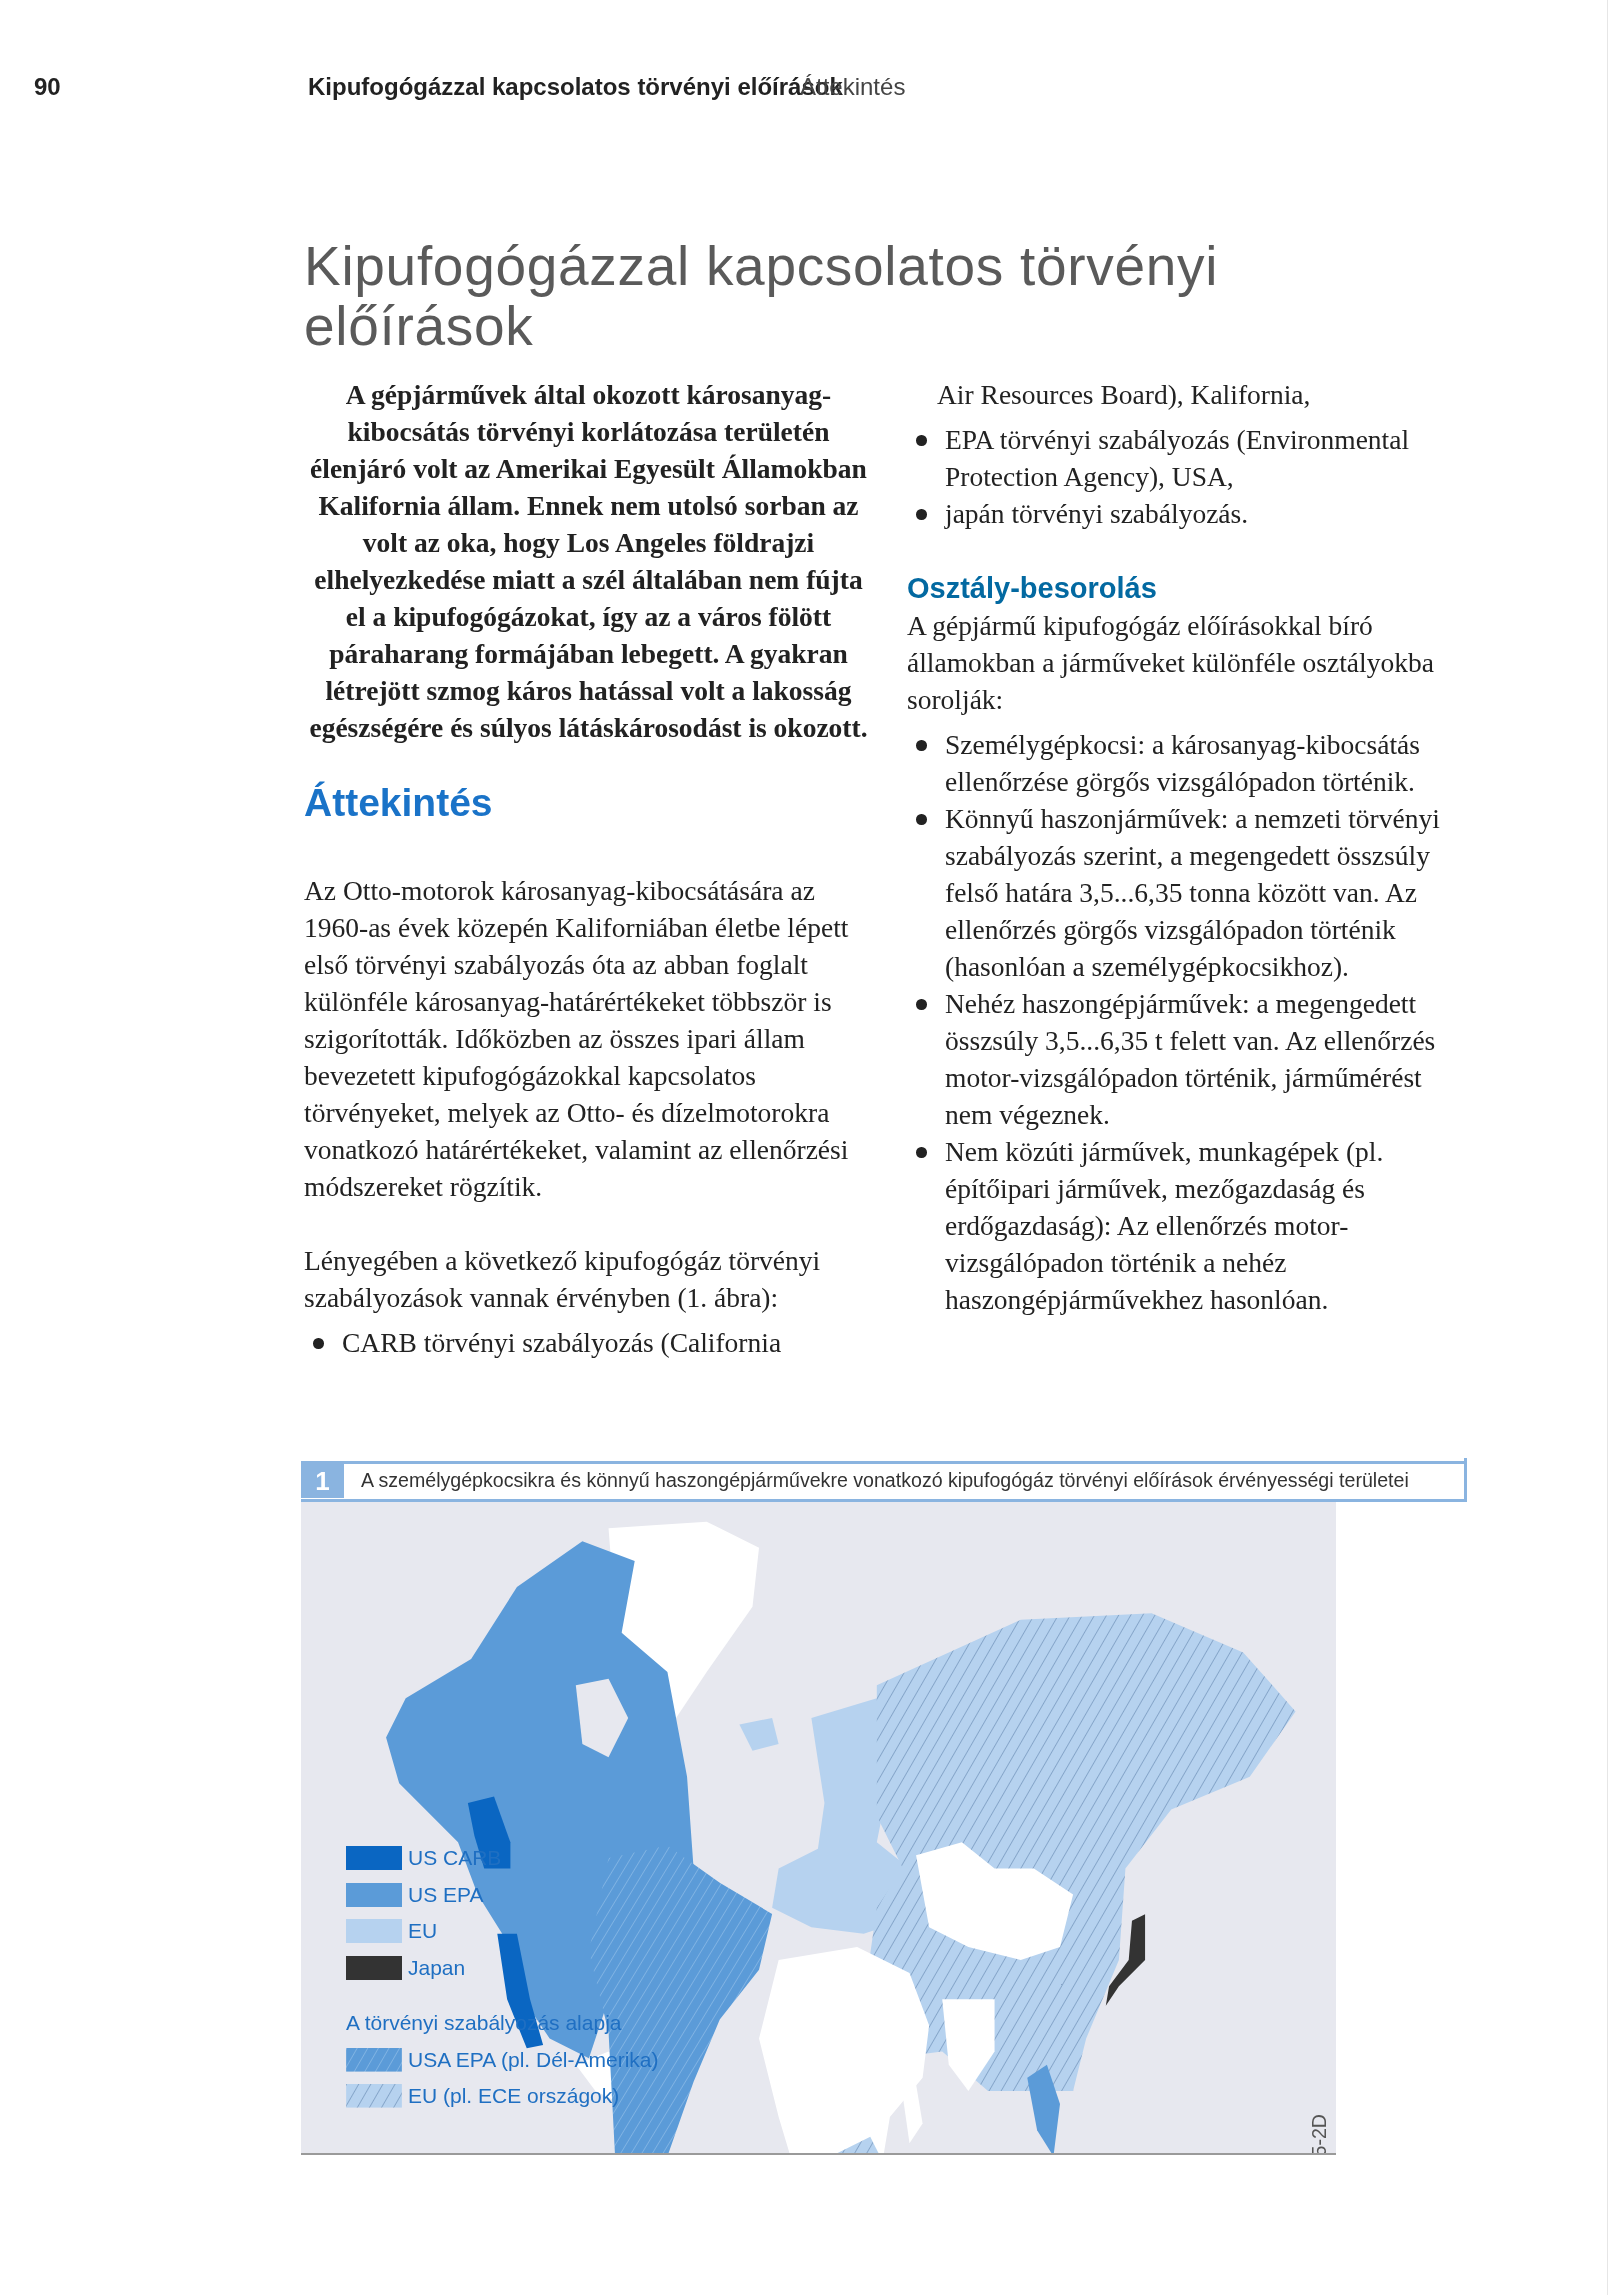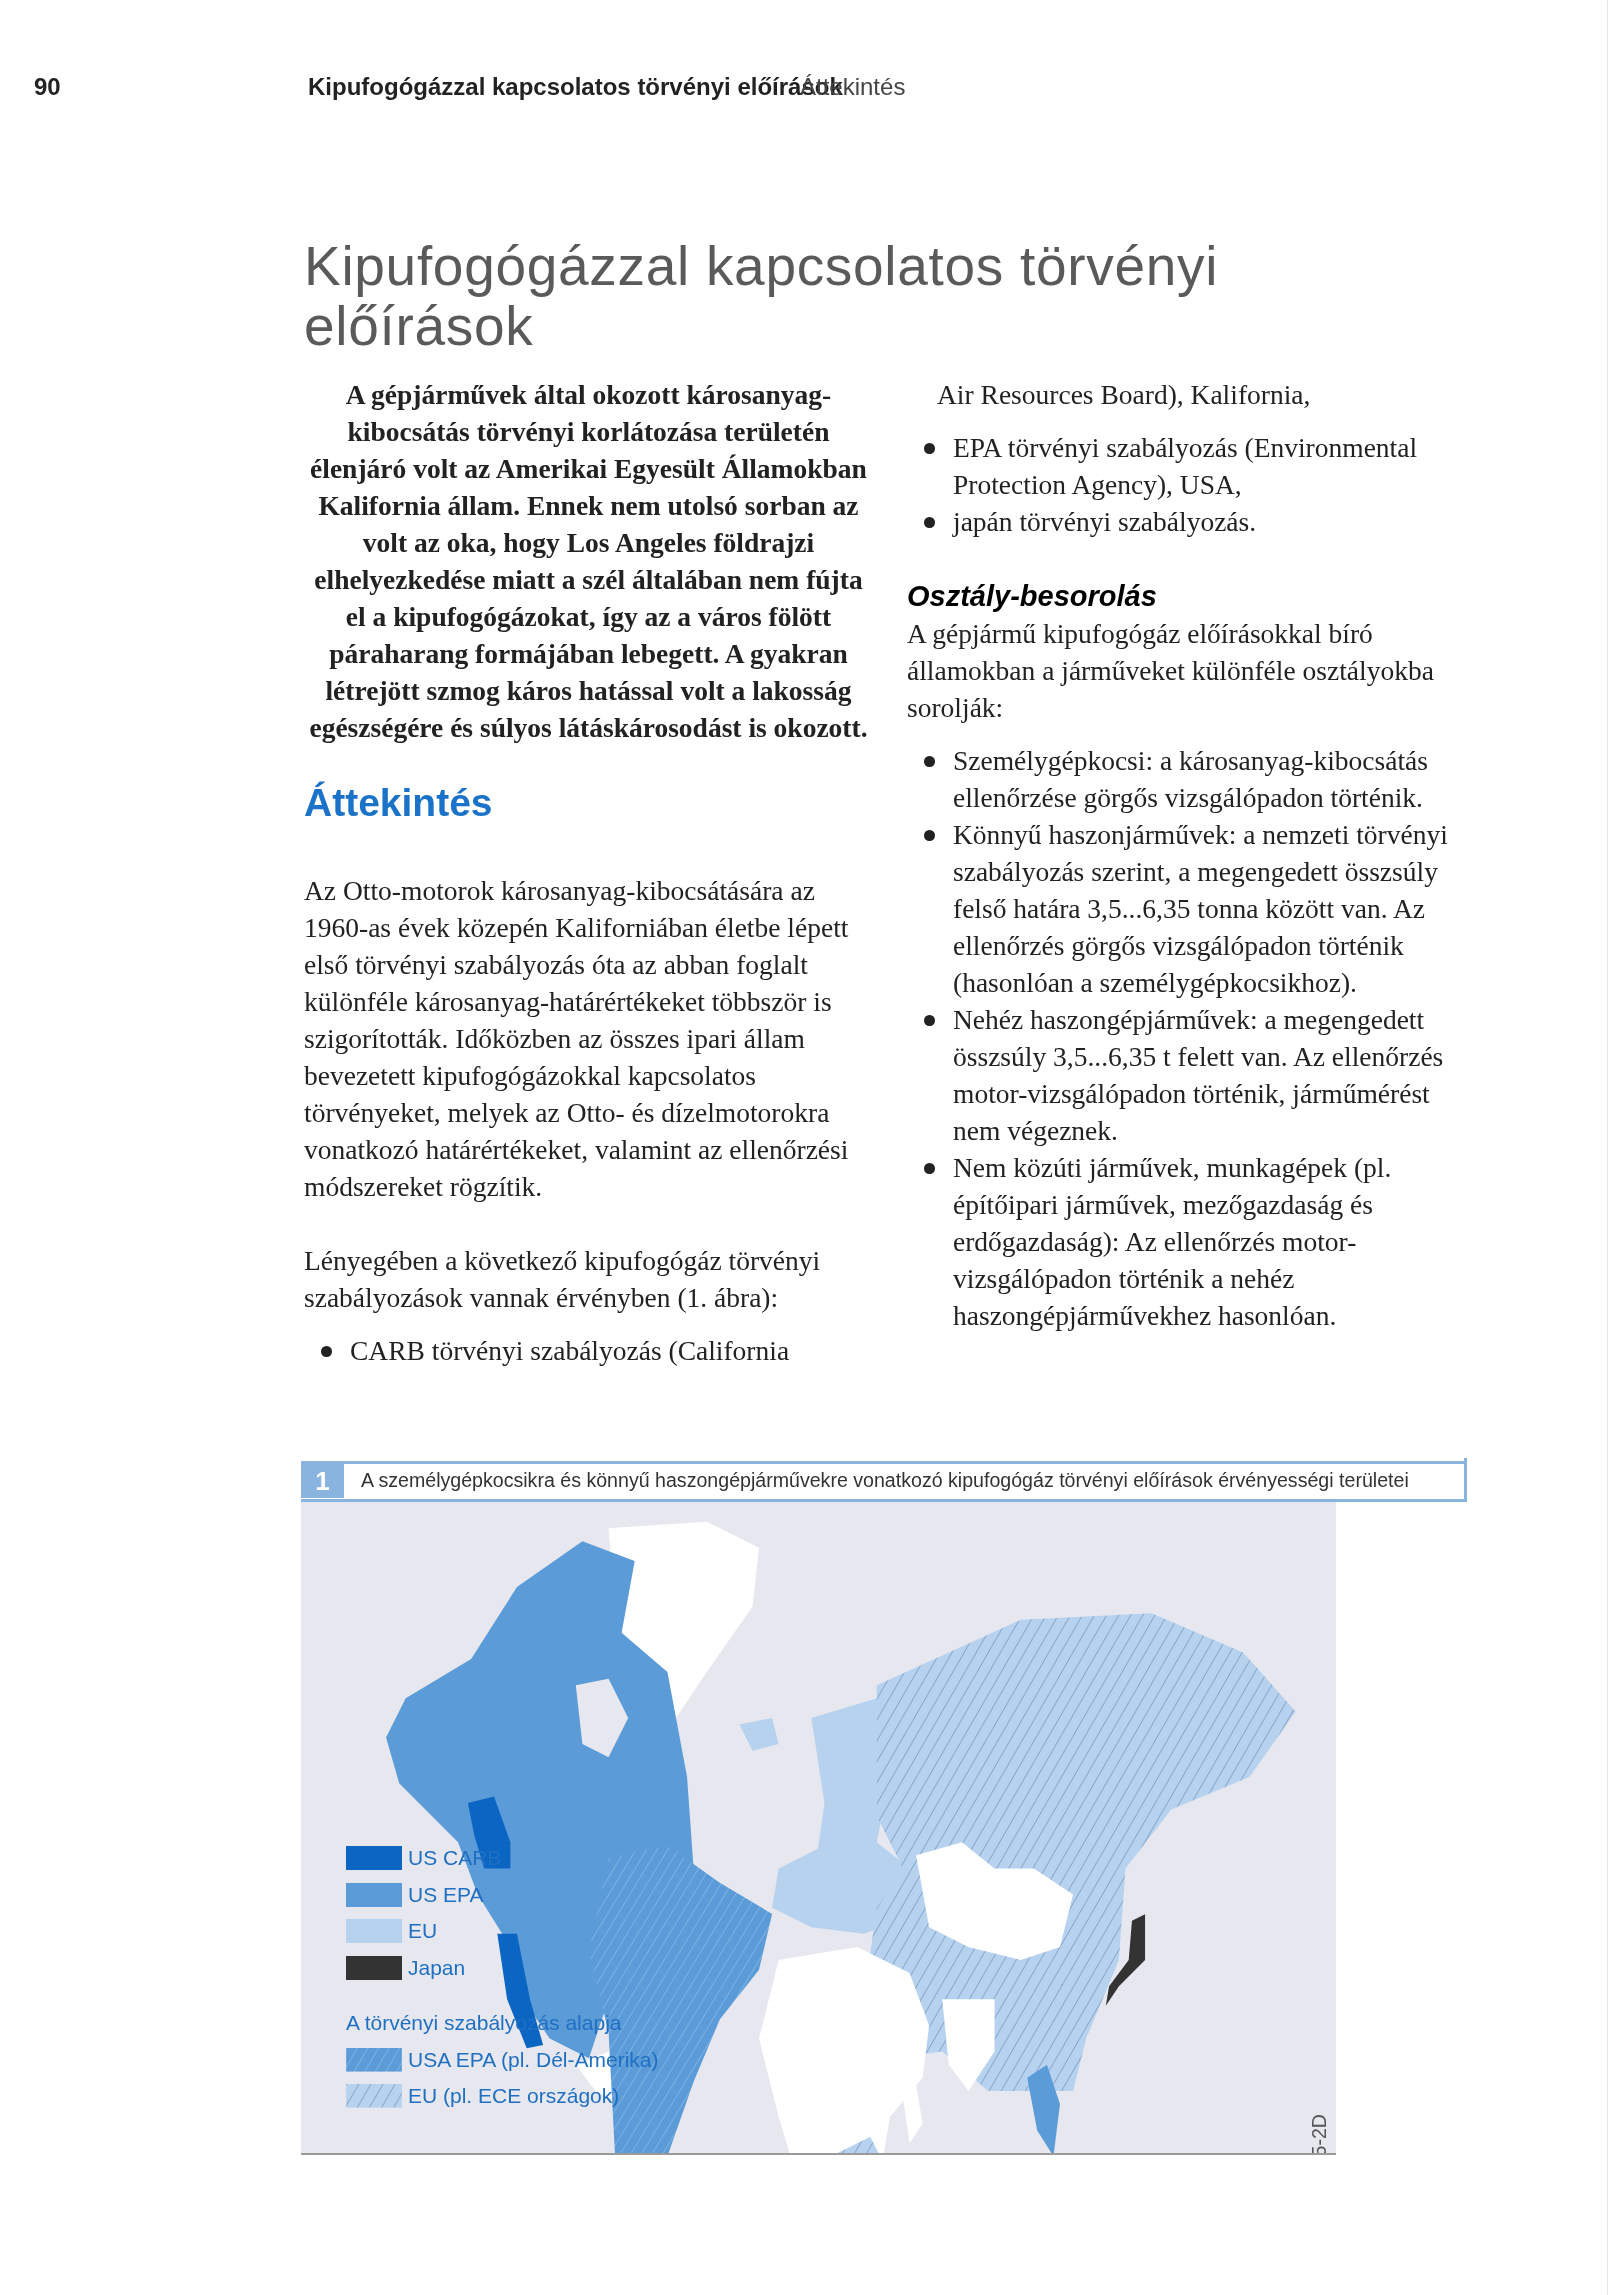--- a/index.html
+++ b/index.html
@@ -10,24 +10,24 @@
   .runhead .sub { position: absolute; left: 800px; top: 0; color: #444; }
   .page-edge { position: absolute; left: 1607px; top: 0; width: 1.3px; height: 2295px; background: #e6e6e6; }
 
   .title { position: absolute; left: 304px; top: 236px; width: 1047px; font-family: "Liberation Sans", sans-serif; font-weight: normal; font-size: 55px; line-height: 60px; color: #5a5a5a; letter-spacing: 0.7px; margin: 0; }
 
   .col { position: absolute; font-family: "Liberation Serif", serif; font-size: 27.5px; line-height: 37px; color: #222; }
   .col-left { left: 304px; top: 376px; width: 569px; }
   .col-right { left: 907px; top: 376px; width: 576px; }
   .lead { font-weight: bold; margin: 0 0 34px 0; text-align: center; }
   .h2 { font-family: "Liberation Sans", sans-serif; font-weight: bold; color: #1a73c8; font-size: 39px; line-height: 46px; margin: 0 0 46px 0; }
-  .h3 { font-family: "Liberation Sans", sans-serif; font-weight: bold; color: #000000; font-size: 29px; line-height: 37px; margin: 38px 0 0 0; font-style: italic; }
+  .h3 { font-family: "Liberation Sans", sans-serif; font-weight: bold; color: #0369a1; font-size: 29px; line-height: 37px; margin: 38px 0 0 0; }
   p { margin: 0; }
   .para { margin-bottom: 37px; margin-top: 32px; }
-  ul { list-style: none; margin: 16px; padding: 0; }
+  ul { list-style: none; margin: 8px; padding: 0; }
   li { position: relative; padding-left: 30px; }
   li .dot { position: absolute; left: 1.3px; top: 14.4px; width: 10.5px; height: 10.5px; border-radius: 50%; background: #222; }
   .cont { padding-left: 30px; }
 
   .figure { position: absolute; left: 301px; top: 1461px; width: 1166px; height: 694px; }
   .fig-head { position: absolute; left: 0; top: 0; width: 1166px; height: 41px; border-top: 3.3px solid #8ab4e0; border-bottom: 3.3px solid #8ab4e0; box-sizing: border-box; background: #fff; }
   .fig-num { position: absolute; left: 0; top: 0; width: 43px; height: 34px; background: #8ab4e0; color: #fff; font-family: "Liberation Sans", sans-serif; font-weight: bold; font-size: 26px; text-align: center; line-height: 34px; }
   .fig-cap { position: absolute; left: 60px; top: 5.2px; font-family: "Liberation Sans", sans-serif; font-size: 19.6px; color: #333; white-space: nowrap; }
   .fig-right { position: absolute; right: 0; top: -3.3px; width: 2.6px; height: 41px; background: #8ab4e0; }
   .map { position: absolute; left: 0; top: 41px; width: 1035px; height: 653px; background: #e7e8ef; border-bottom: 2px solid #9a9a9a; box-sizing: border-box; overflow: hidden; }

